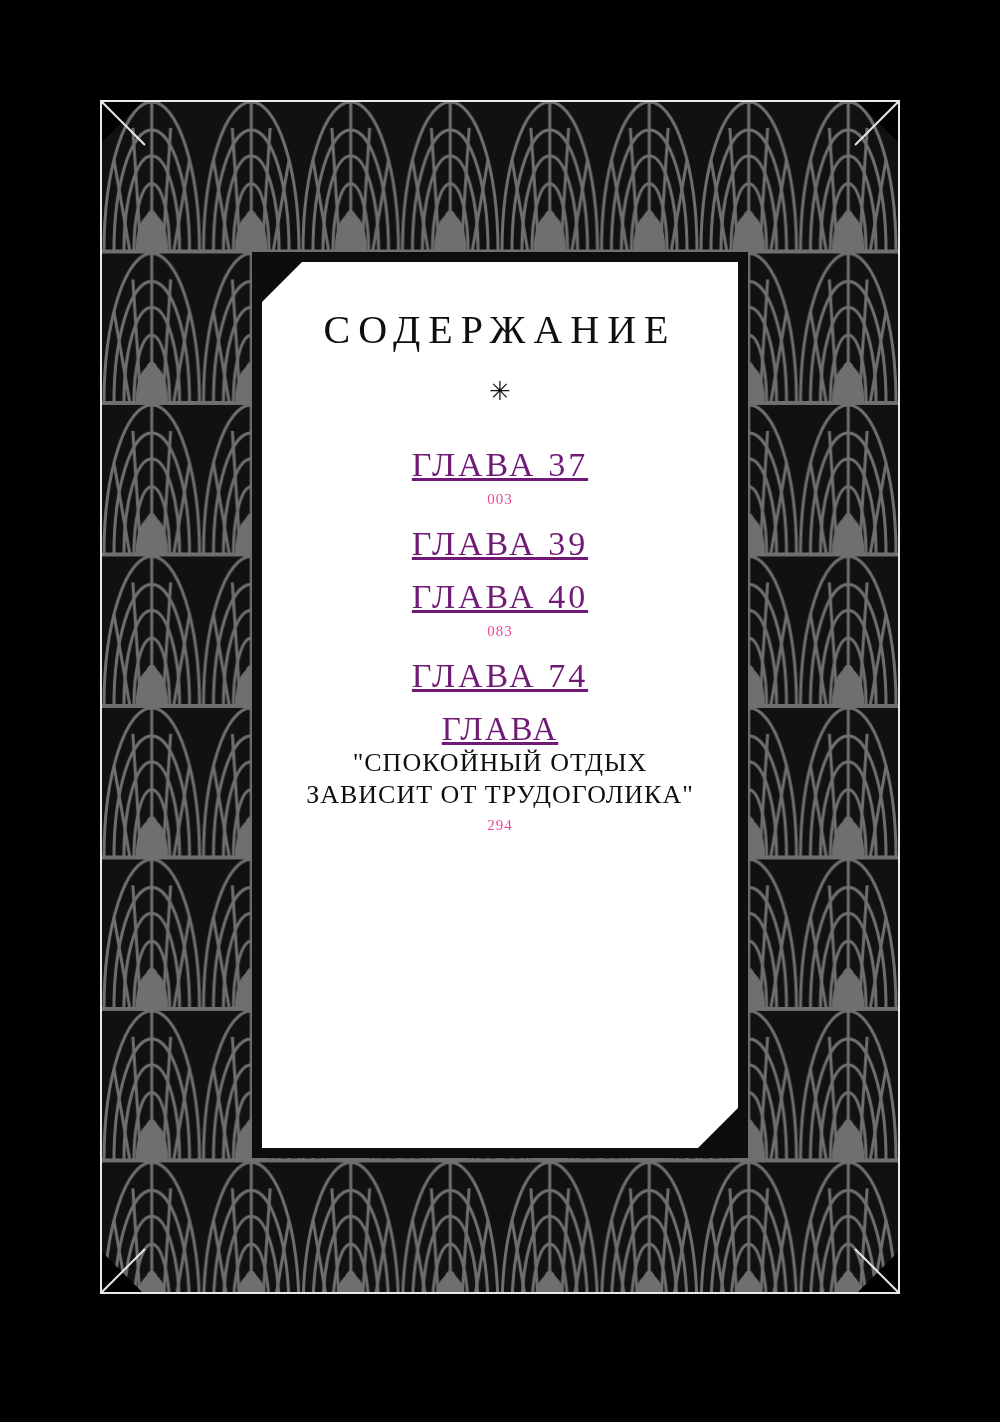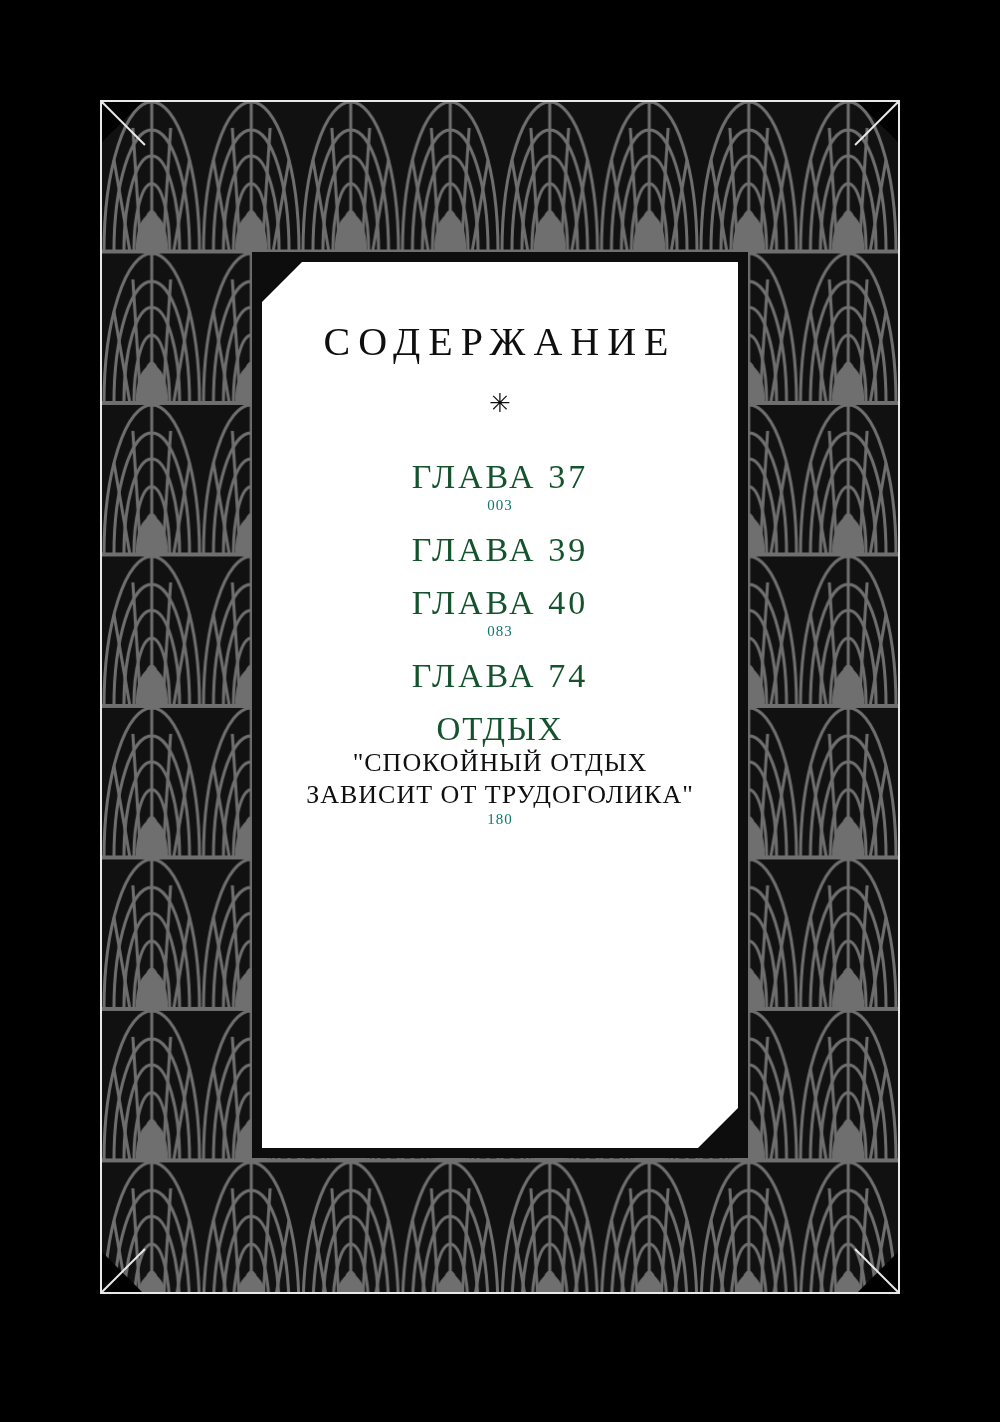--- a/index.html
+++ b/index.html
@@ -93,21 +93,21 @@
     height: 40px;
     background: #0d0d0d;
     z-index: 3;
   }
   .card-corner.tl { left: 0;  top: 0;  clip-path: polygon(0 0, 100% 0, 0 100%); }
   .card-corner.br { right: 0; bottom: 0; clip-path: polygon(100% 0, 100% 100%, 0 100%); }
 
   .card-inner {
     position: relative;
     z-index: 4;
-    padding: 56px 30px 0 30px;
+    padding: 44px 30px 0 30px;
     text-align: center;
   }
 
   .toc-title {
     font-size: 40px;
     letter-spacing: 8px;
     font-weight: 400;
     margin: 0;
     color: #0f0f0f;
   }
@@ -119,27 +119,28 @@
     color: #0f0f0f;
   }
 
   .entry {
     margin-bottom: 18px;
   }
   .entry-title {
     font-size: 34px;
     letter-spacing: 3px;
     line-height: 1.05;
-    color: #14532d;
+    color: #701a75;
+    text-decoration: underline;
   }
   .entry-page {
     font-size: 15px;
     letter-spacing: 1px;
-    margin-top: 2px;
-    color: #0f766e;
+    margin-top: 8px;
+    color: #ec4899;
   }
 
   .entry.extra { margin-top: 8px; }
   .entry.extra .entry-title {
     font-size: 33px;
     letter-spacing: 2px;
   }
   .entry-sub {
     font-size: 26px;
     letter-spacing: 1px;
@@ -213,22 +214,22 @@
         </div>
         <div class="entry">
           <div class="entry-title">ГЛАВА 40</div>
           <div class="entry-page">083</div>
         </div>
         <div class="entry">
           <div class="entry-title">ГЛАВА 74</div>
         </div>
 
         <div class="entry extra">
-          <div class="entry-title">ОТДЫХ</div>
+          <div class="entry-title">ГЛАВА</div>
           <div class="entry-sub">"СПОКОЙНЫЙ ОТДЫХ</div>
           <div class="entry-sub">ЗАВИСИТ ОТ ТРУДОГОЛИКА"</div>
-          <div class="entry-page">180</div>
+          <div class="entry-page">294</div>
         </div>
       </div>
     </div>
   </div>
 
 </div>
 
 </body></html>

